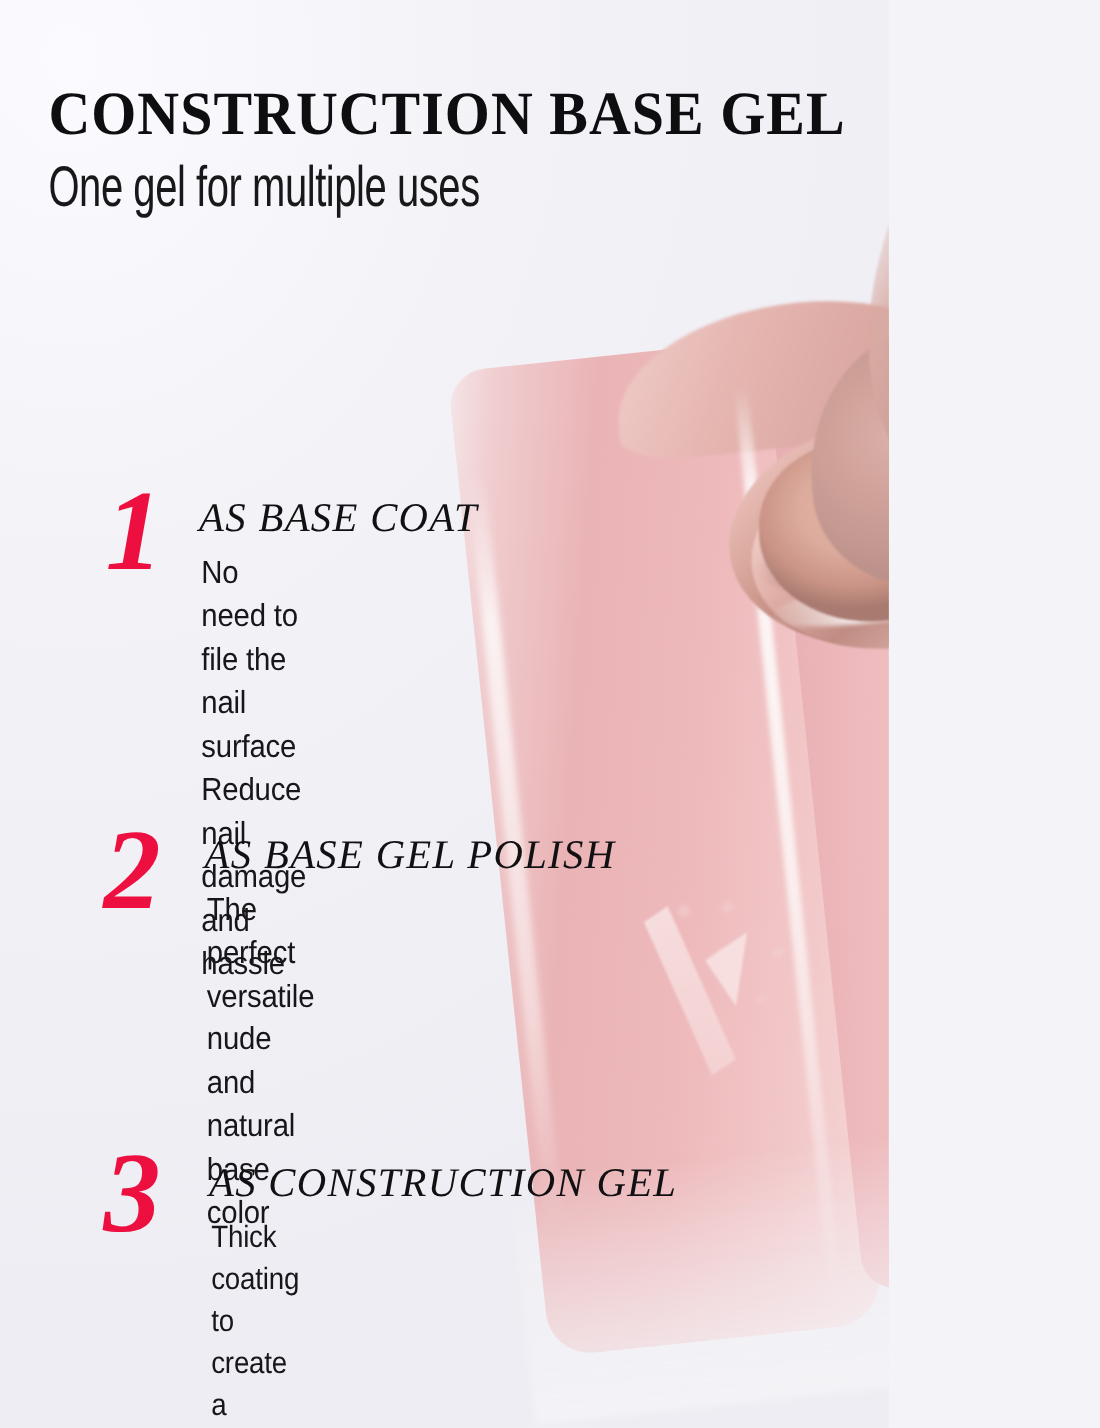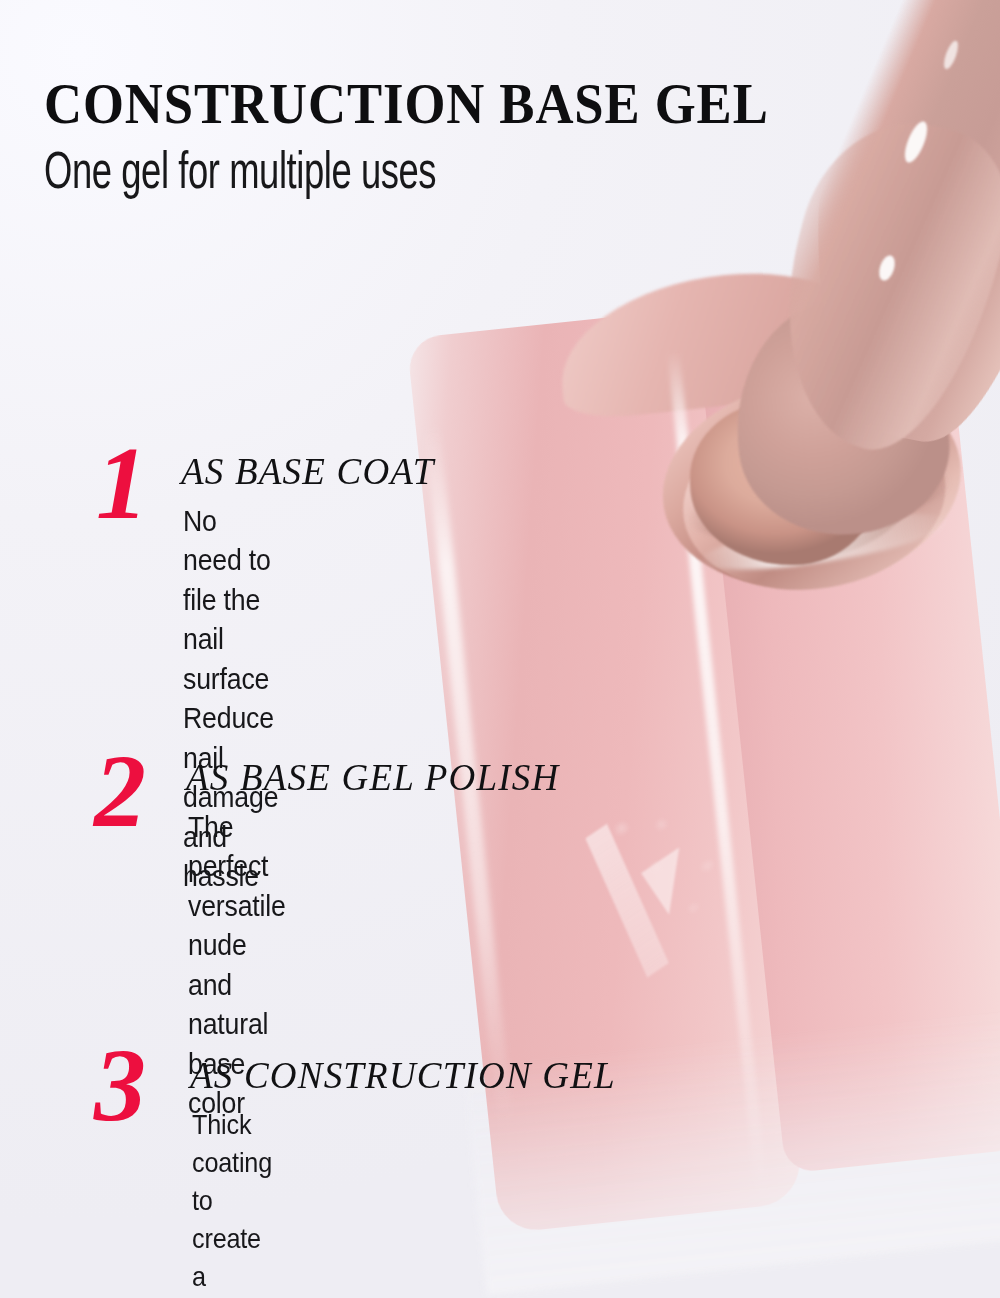--- a/index.html
+++ b/index.html
@@ -4,21 +4,21 @@
 <style>
   html,body{margin:0;padding:0;}
   body{
     width:1000px;height:1298px;
     font-family:"Liberation Sans", sans-serif;
     background:#f4f3f7;
     overflow:hidden;
   }
   .poster{
     position:relative;
-    width:1000px;height:1298px;
+    width:808px;height:1298px;
     overflow:hidden;
     background:
       radial-gradient(120% 90% at 8% 4%, #fafaff 0%, #f3f2f7 40%, #eeedf3 100%);
   }
 
   
   .photo{
     position:absolute;inset:0;
     overflow:hidden;
     pointer-events:none;

